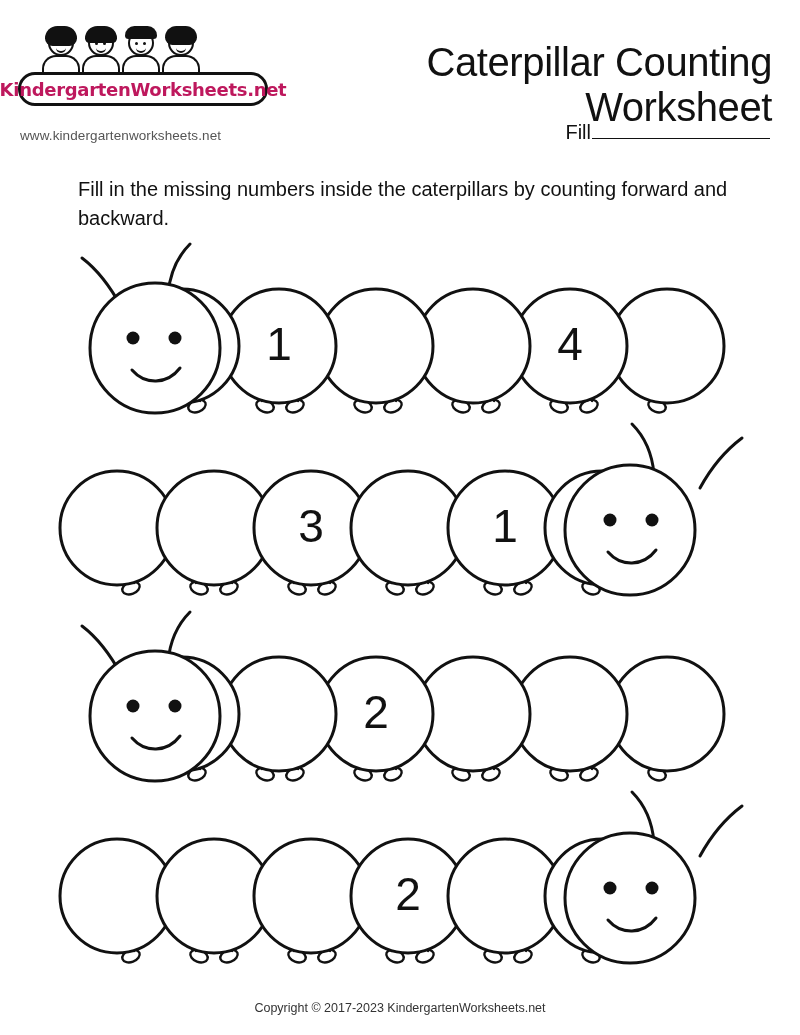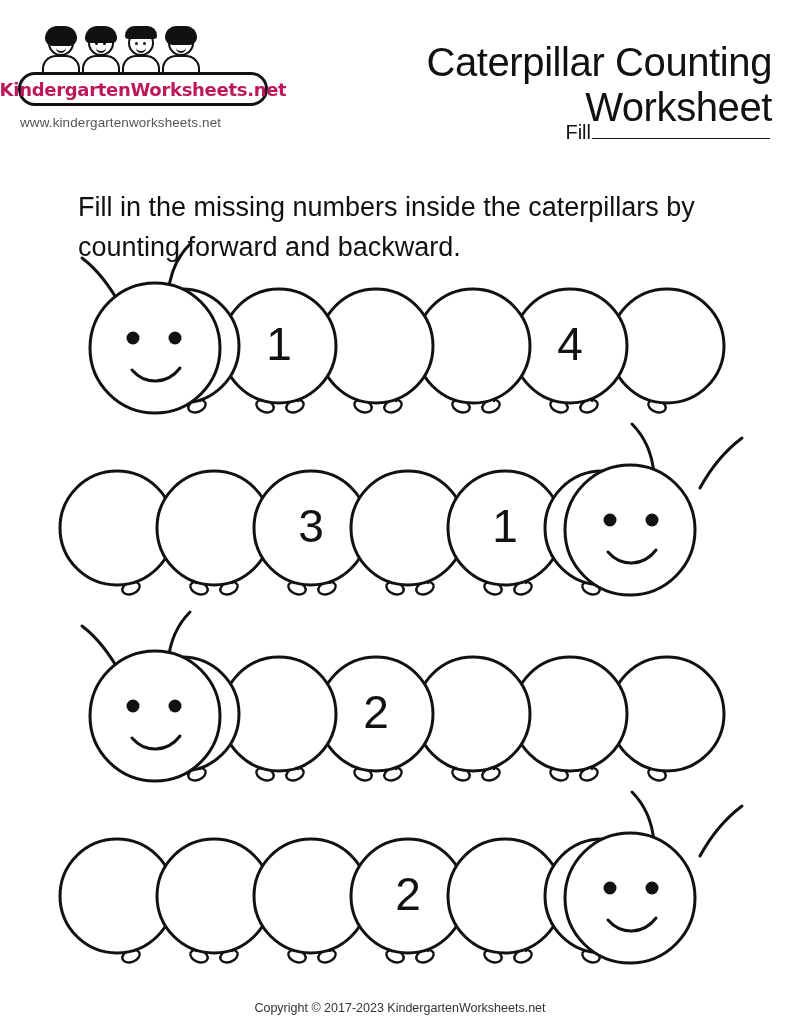--- a/index.html
+++ b/index.html
@@ -112,21 +112,21 @@
   }
   .logo-banner .txt {
     font-family: "DejaVu Sans", sans-serif;
     font-weight: bold;
     font-size: 18px;
     letter-spacing: -0.3px;
     color: #be185d;
     white-space: nowrap;
   }
   .logo-url {
-    margin-top: 9px;
+    margin-top: 22px;
     margin-left: 2px;
     font-size: 13.5px;
     color: #555;
     letter-spacing: 0.1px;
   }
 
   .title {
     position: absolute;
     left: 262px;
     top: 40px;
@@ -154,24 +154,23 @@
     height: 18px;
     margin-left: 1px;
   }
 
   
   .instructions {
     position: absolute;
     left: 78px;
     top: 175px;
     width: 660px;
-    font-size: 27px;
-    line-height: 40px;
+    font-size: 20px;
+    line-height: 29px;
     color: #111;
-    margin-top: 12px;
   }
 
   
   .worksheet {
     position: absolute;
     left: 0;
     top: 238px;
     width: 800px;
     height: 730px;
   }

